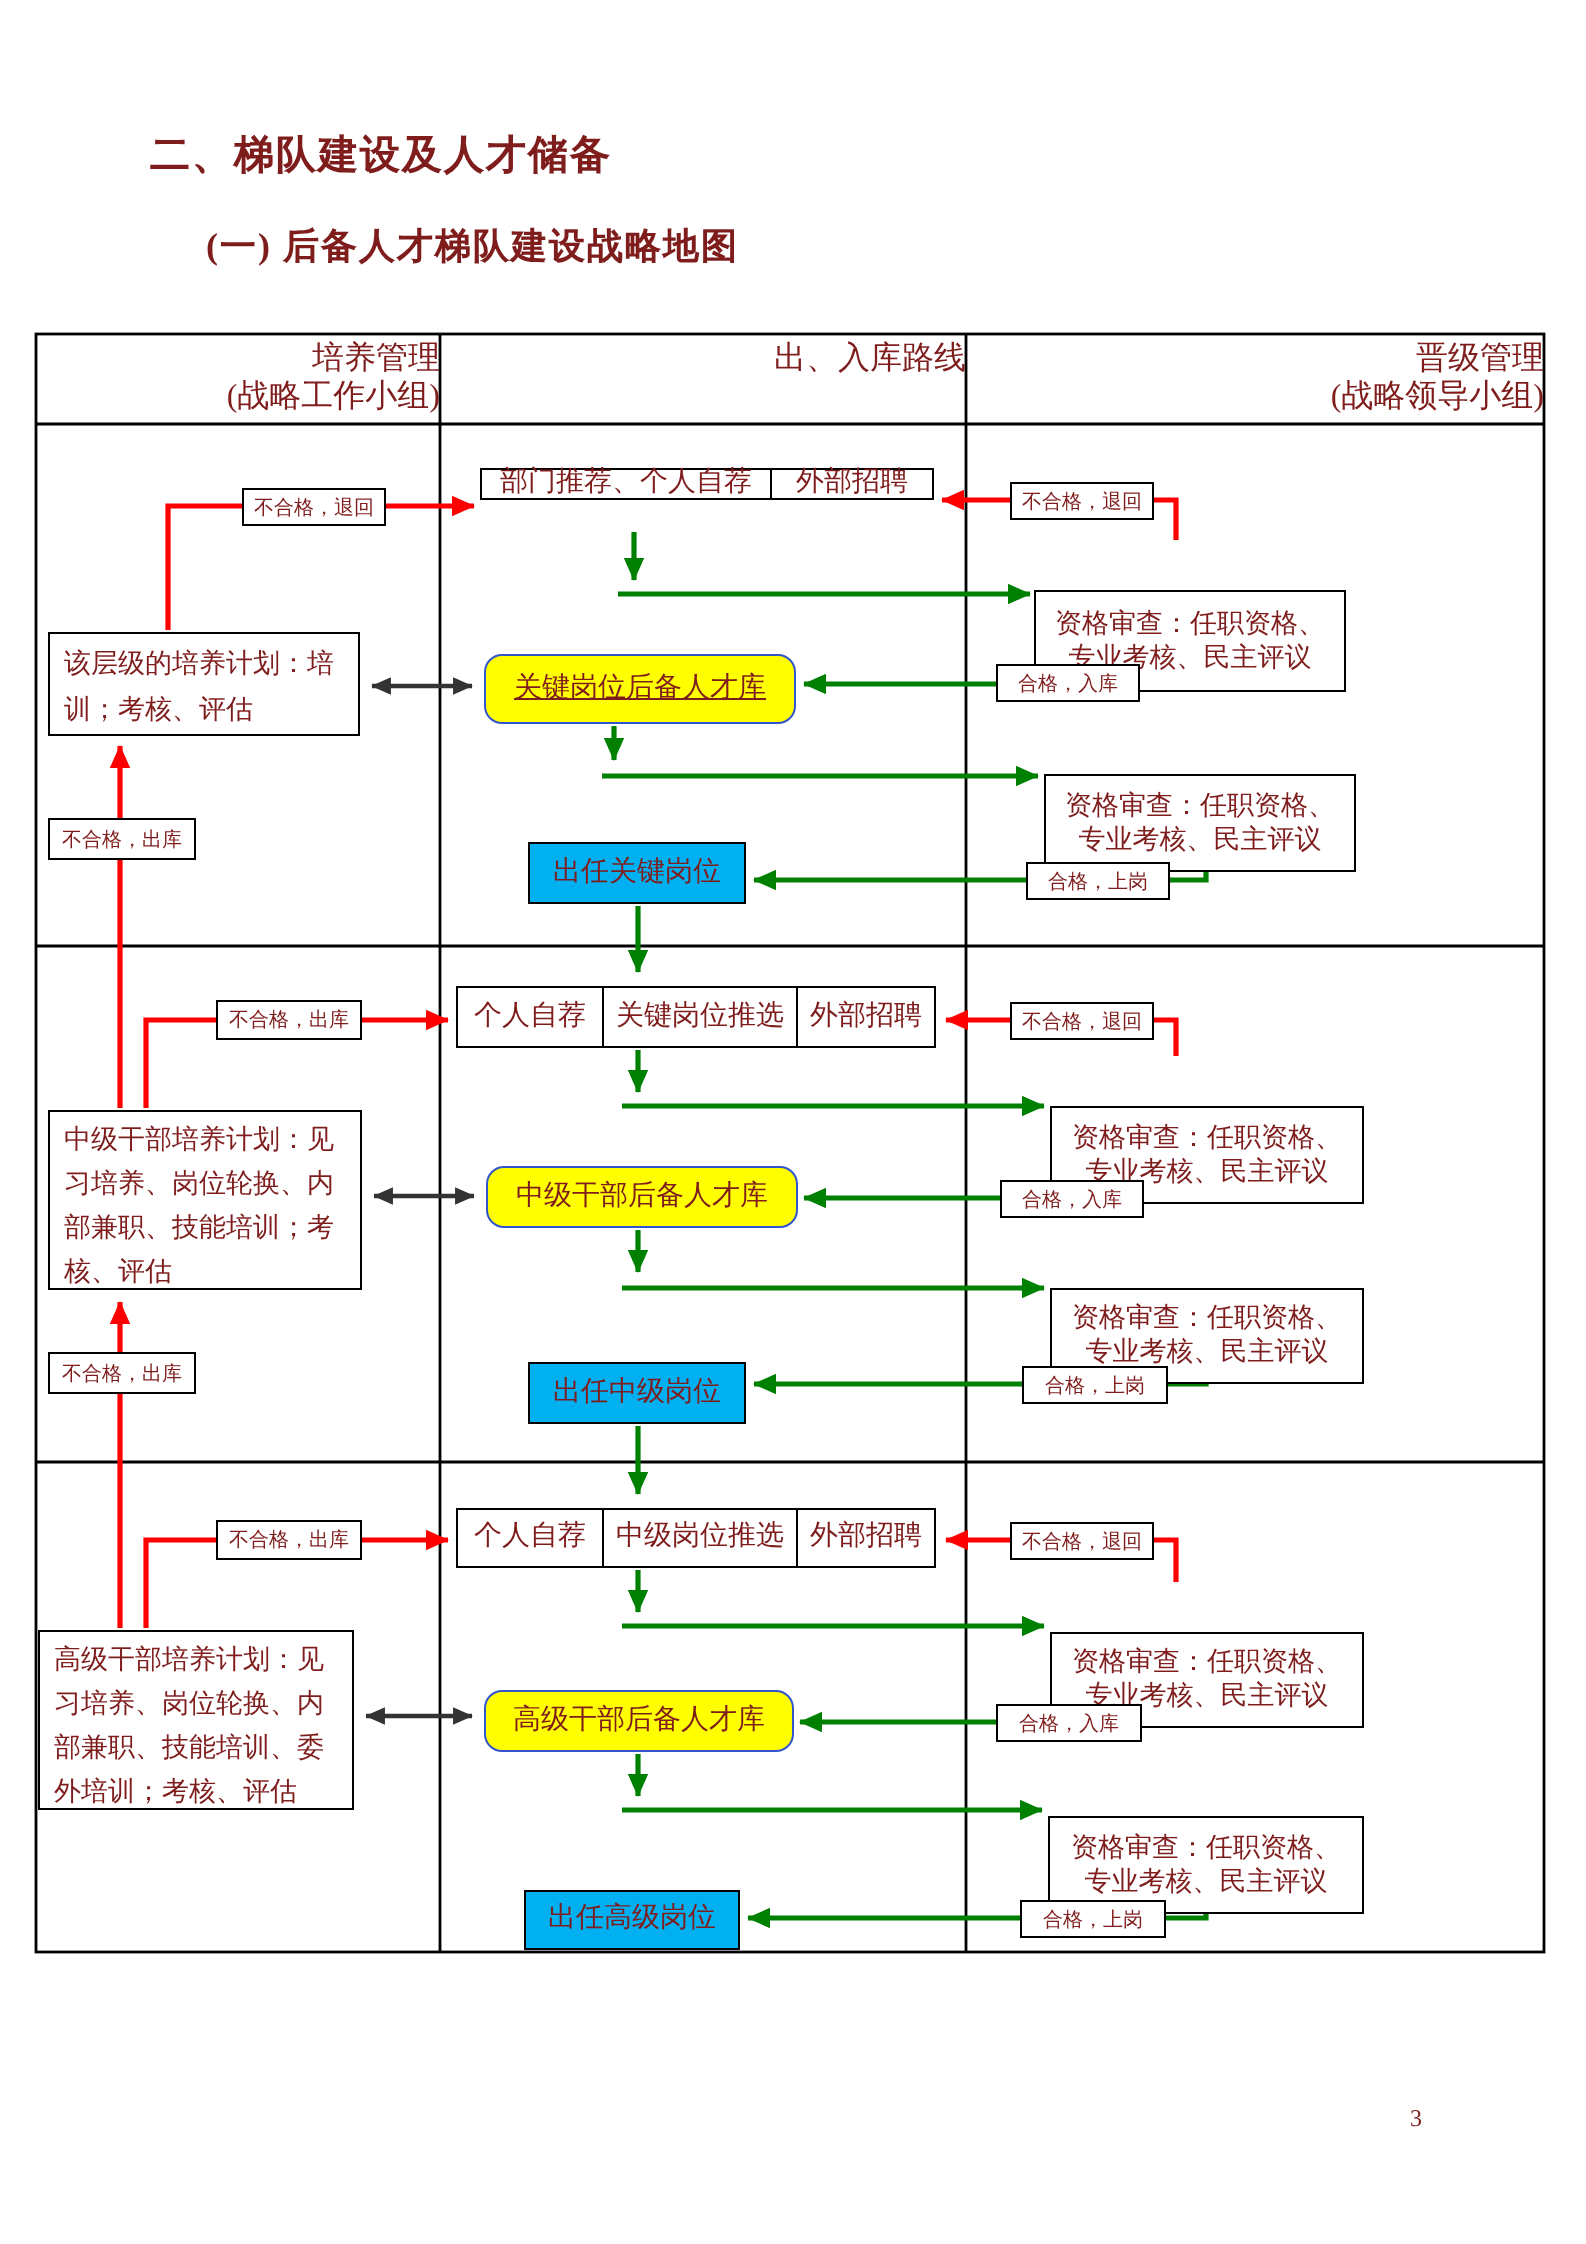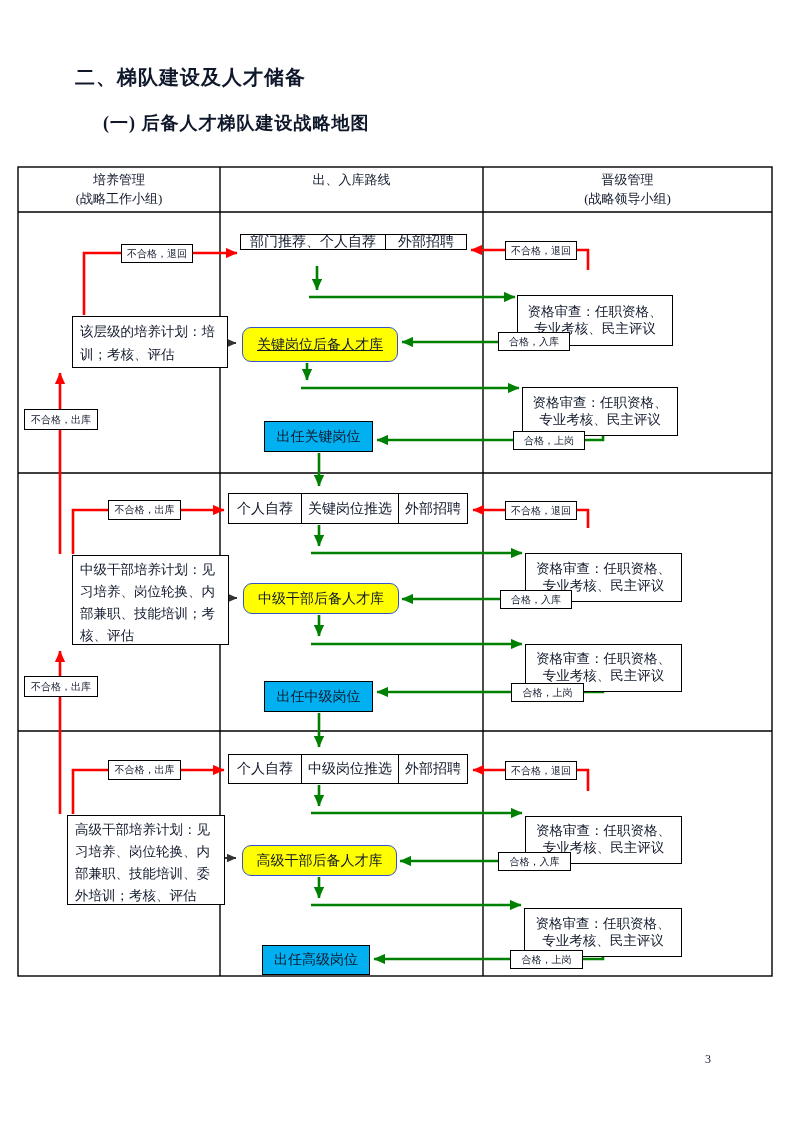--- a/index.html
+++ b/index.html
@@ -1,28 +1,28 @@
 <!DOCTYPE html>
 <html><head>
 <meta charset="utf-8">
 <style>
   html,body{margin:0;padding:0;background:#fff;}
   #page{position:relative;width:793px;height:1122px;background:#fff;overflow:hidden;
-        font-family:"Liberation Serif","DejaVu Serif",serif;color:#0f172a;}
+        font-family:"Liberation Serif","DejaVu Serif",serif;color:#7f1d1d;}
   #doc-title{position:absolute;left:75px;top:64px;font-size:20px;font-weight:bold;letter-spacing:1px;}
   #doc-subtitle{position:absolute;left:103px;top:111px;font-size:18px;font-weight:bold;letter-spacing:1px;}
-  .colhead{position:absolute;top:170px;text-align:center;font-size:13px;line-height:19px;}
+  .colhead{position:absolute;top:170px;text-align:right;font-size:16px;line-height:19px;}
   svg{position:absolute;left:0;top:0;}
   .box{position:absolute;background:#fff;border:1.5px solid #000;box-sizing:border-box;
        display:flex;align-items:center;justify-content:center;text-align:center;
        font-size:14px;line-height:1.25;}
   .cellbox{padding:0;}
   .cell{display:flex;align-items:center;justify-content:center;height:100%;box-sizing:border-box;}
   .cell + .cell{border-left:1.5px solid #000;}
-  .plan{display:block;text-align:left;padding:3px 7px;font-size:13.5px;margin-left:48px;}
+  .plan{display:block;text-align:left;padding:3px 7px;font-size:13.5px;}
   .pool{background:#FFFF00;border:1.7px solid #3355CC;border-radius:9px;}
   .post{background:#00B0F0;border:1.2px solid #000;}
   .review{font-size:13.5px;padding:0 8px;margin-top:24px;}
   .lab{position:absolute;background:#fff;border:1px solid #000;box-sizing:border-box;
        display:flex;align-items:center;justify-content:center;font-size:10px;white-space:nowrap;}
   #page-number{position:absolute;left:705px;top:1052px;font-size:12px;}
   .g{stroke:#008000;stroke-width:2.6;fill:none;}
   .r{stroke:#FF0000;stroke-width:2.6;fill:none;}
   .k{stroke:#333;stroke-width:2.2;fill:none;}
   .grid{stroke:#000;stroke-width:1.4;fill:none;}

